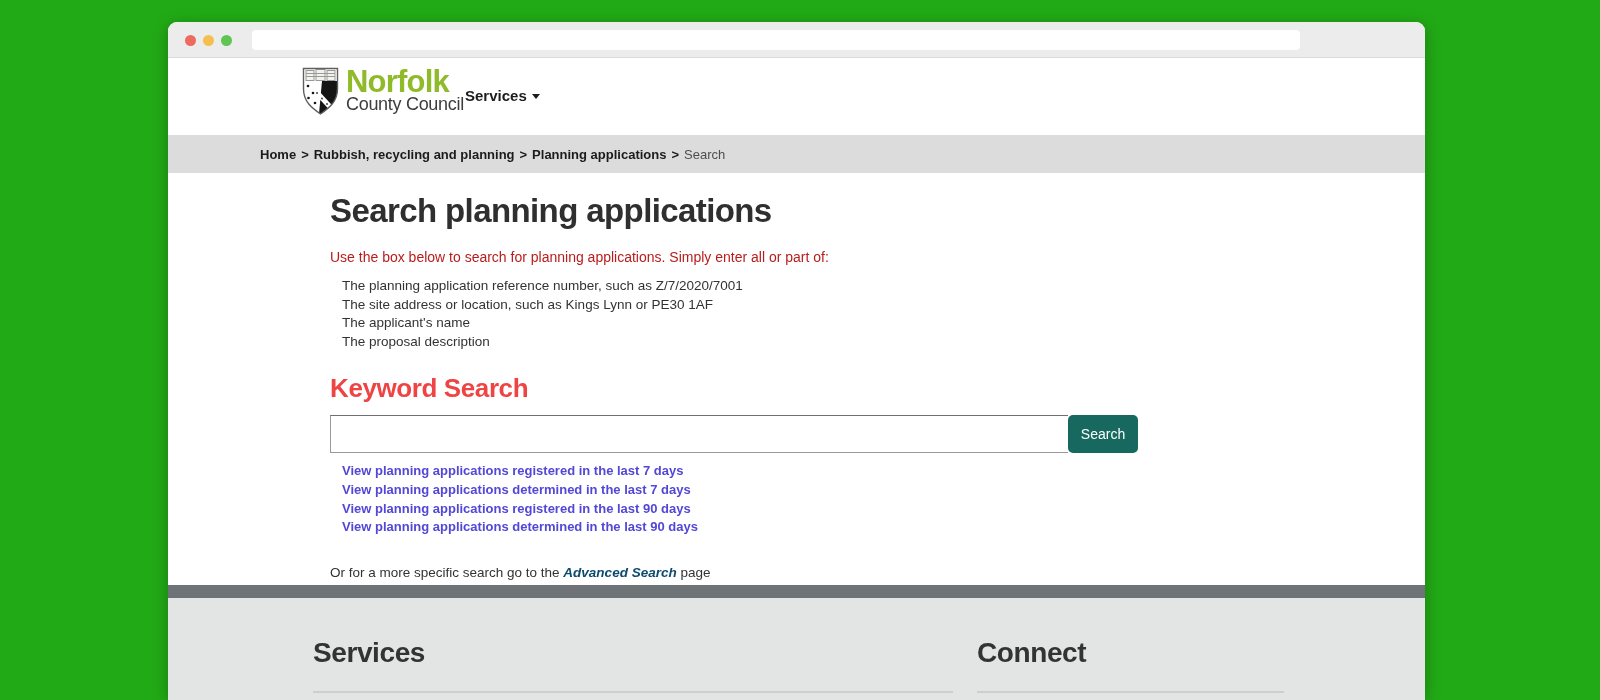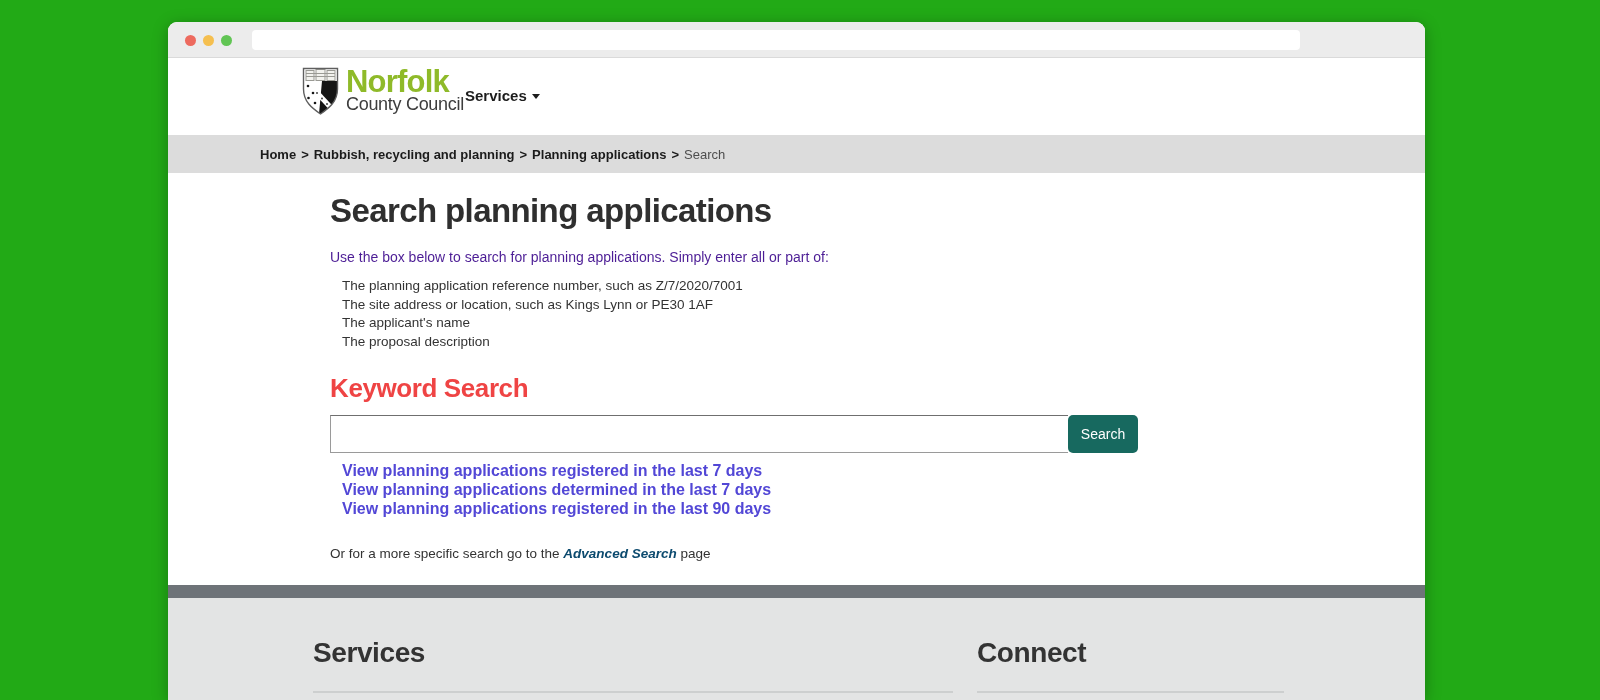--- a/index.html
+++ b/index.html
@@ -42,35 +42,35 @@
   .breadcrumbbar {
     height:38px; background:#dcdcdc; display:flex; align-items:center;
     padding-left:92px; font-size:13px; color:#1b1b1b; white-space:pre;
   }
   .crumb { font-weight:bold; cursor:pointer; }
   .crumb-sep { font-weight:bold; margin:0 5px; }
   .crumb-current { font-weight:normal; color:#4e4e4e; }
   
   .content { height:412px; padding:20px 16px 0 162px; background:#ffffff; }
   .page-title { font-size:33px; color:#2f2f2f; letter-spacing:-0.6px; line-height:35px; }
-  .intro { margin-top:21px; font-size:14px; color:#4c1d95; }
+  .intro { margin-top:21px; font-size:14px; color:#b91c1c; }
   .criteria { margin:12px 0 0 12px; list-style:none; font-size:13.5px; line-height:18.6px; color:#333333; }
   .section-title { margin-top:23px; font-size:26px; color:#ef4444; letter-spacing:-0.4px; line-height:28px; }
   .search-row { margin-top:13px; display:flex; width:808px; height:38px; }
   .search-input {
     flex:1; height:38px; border:1px solid #9a9a9a; border-top-color:#6f6f6f; border-right:none;
     font-size:15px; padding:0 9px; outline:none; border-radius:0; background:#fff;
   }
   .search-btn {
     width:70px; height:38px; background:#17695f; color:#ffffff; border:none;
     border-radius:5px; font-size:14px; font-family:"Liberation Sans", sans-serif; cursor:pointer;
   }
   .quick-links { margin:9px 0 0 12px; }
   .quick-links a {
-    display:block; font-size:16px; font-weight:bold; color:#5247d6;
+    display:block; font-size:13px; font-weight:bold; color:#5247d6;
     line-height:18.7px; text-decoration:none; cursor:pointer;
   }
   .advanced { margin-top:28px; font-size:13.5px; color:#333333; }
   .advanced a { font-weight:bold; color:#0c4a6e; text-decoration:none; cursor:pointer;font-style:italic; }
   
   .darkbar { height:13px; background:#6e7378; }
   .sitefooter { height:109px; background:#e3e4e4; position:relative; }
   .fcol { position:absolute; top:40px; }
   .fcol-services { left:145px; width:640px; }
   .fcol-connect  { left:809px; width:307px; }
@@ -156,20 +156,21 @@
     </ul>
     <h2 class="section-title">Keyword Search</h2>
     <div class="search-row">
       <input class="search-input" type="text" value="" style="">
       <button class="search-btn">Search</button>
     </div>
     <div class="quick-links">
       <a>View planning applications registered in the last 7 days</a>
       <a>View planning applications determined in the last 7 days</a>
       <a>View planning applications registered in the last 90 days</a>
+      <a>View planning applications determined in the last 90 days</a>
     </div>
     <p class="advanced"><span>Or for a more specific search go to the </span><a>Advanced Search</a><span> page</span></p>
   </div>
 
   <div class="darkbar"></div>
   <div class="sitefooter">
     <div class="fcol fcol-services">
       <h3>Services</h3>
       <div class="fline"></div>
     </div>

